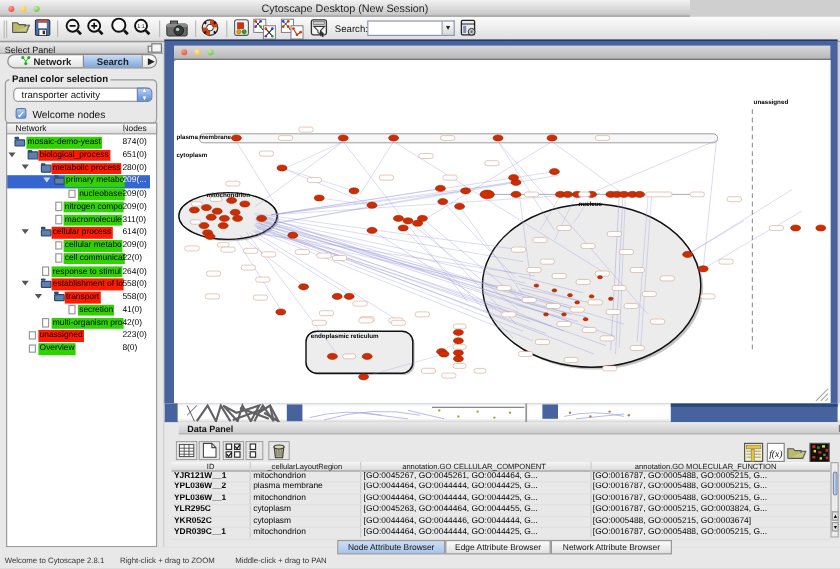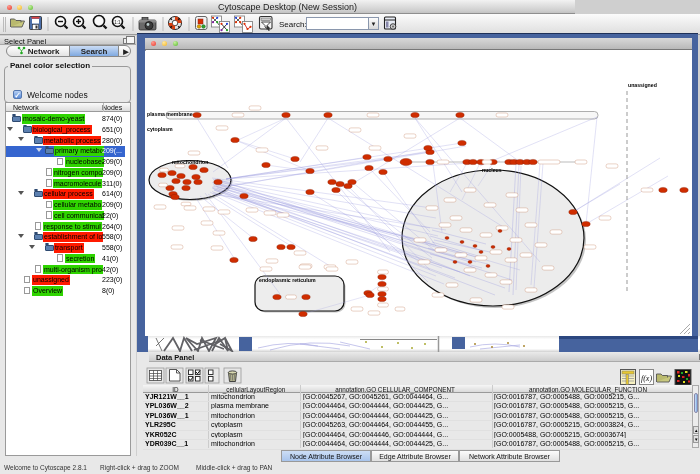--- a/index.html
+++ b/index.html
@@ -494,20 +494,21 @@
           <circle cx="2" cy="2" r="1.3" fill="#2a2"></circle>
           <circle cx="7" cy="2" r="1.3" fill="#2a2"></circle>
           <circle cx="4.5" cy="7" r="1.3" fill="#2a2"></circle>
           <path d="M2 2 L4.5 5 L7 2 M4.5 5 V7" stroke="#2a2" stroke-width="0.8" fill="none"></path>
         </svg> Network</div>
     <div id="mosaicseg" class="seg" style="left:62px;width:50px">Search</div>
     <div class="seg" style="left:113px;width:12px;font-size:7px">▶</div>
   </div>
   <div id="groupbox"></div>
   <div id="grouplabel">Panel color selection</div>
+  <div id="combo">transporter activity<div id="combobtn">▲<br>▼</div></div>
   <div id="checkbox">✓</div>
     <div id="cbl">Welcome nodes</div>
   <div id="treehead">
       <span style="position:absolute;left:7px;top:0.5px">Network</span>
       <span style="position:absolute;left:96px;top:0.5px">Nodes</span>
       <span style="position:absolute;left:97px;top:0;width:1px;height:9px;background:#bbb"></span>
     </div>
   <div id="treebox">
       <div id="tree">
         <span style="position:absolute;left:11px;top:114.5px;width:9px;height:6.5px;background:#5c80b0;border:0.5px solid #2e4a70;border-radius:1px"></span>

